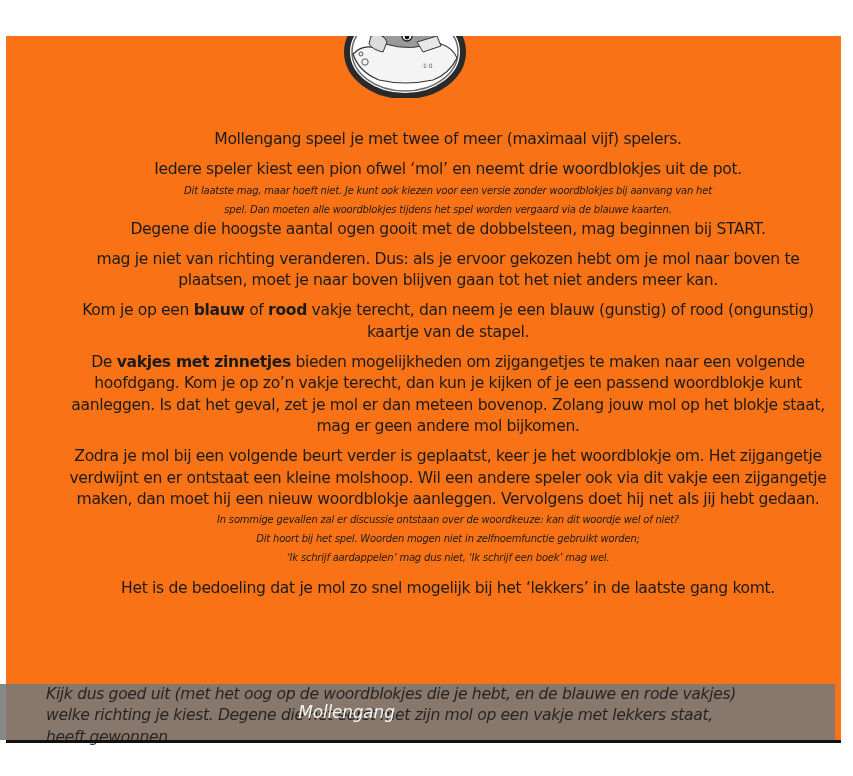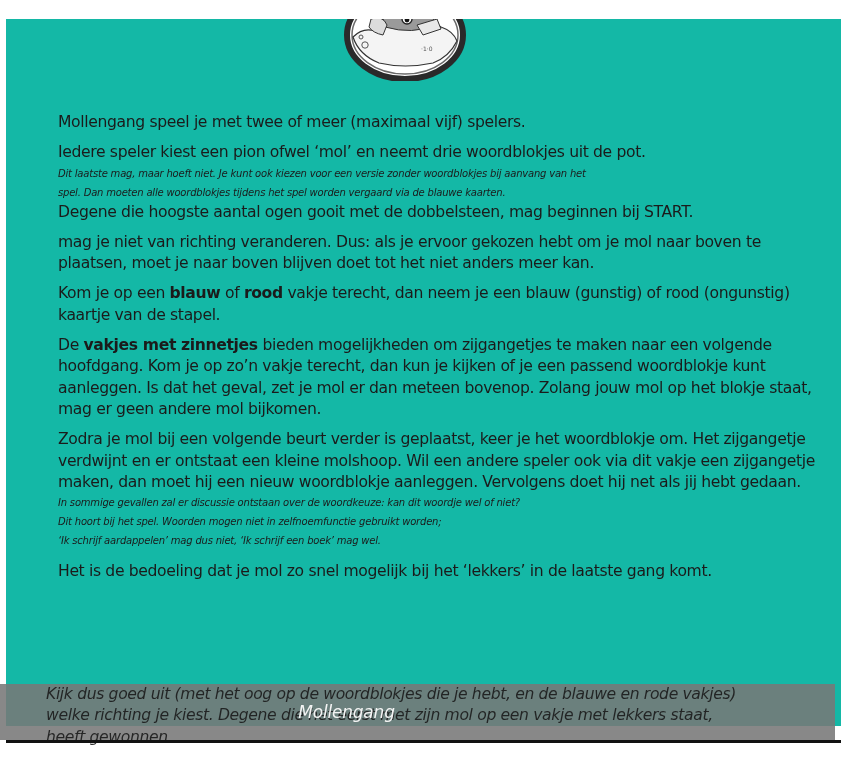--- a/index.html
+++ b/index.html
@@ -1,22 +1,22 @@
 <!DOCTYPE html>
 <html><head>
   <meta charset="utf-8">
   <style>
     html, body { margin: 0; padding: 0; }
     body {
       width: 853px; height: 776px; background: #ffffff; position: relative; overflow: hidden;
       font-family: "Liberation Sans", "DejaVu Sans", sans-serif;
     }
     .video-frame {
-      position: absolute; left: 6px; top: 19px; width: 835px; height: 707px;
-      background: #14b8a6; overflow: hidden;
+      position: absolute; left: 6px; top: 36px; width: 835px; height: 707px;
+      background: #f97316; overflow: hidden; text-align: center;
     }
     .mole-logo {
       position: absolute; left: 337px; top: -14px; width: 124px; height: 76px;
     }
     .doc {
       position: absolute; left: 52px; top: 93px; width: 780px;
       color: #1b1b1b; font-size: 15.6px; line-height: 21.3px;
       font-family: "DejaVu Sans", sans-serif; letter-spacing: -0.35px;
     }
     .doc p { margin: 0 0 9px 0; }
@@ -73,21 +73,21 @@
       <span class="line note">Dit laatste mag, maar hoeft niet. Je kunt ook kiezen voor een versie zonder woordblokjes bij aanvang van het</span>
       <span class="line note">spel. Dan moeten alle woordblokjes tijdens het spel worden vergaard via de blauwe kaarten.</span>
     </p>
 
     <p>
       <span class="line">Degene die hoogste aantal ogen gooit met de dobbelsteen, mag beginnen bij START.</span>
     </p>
 
     <p>
       <span class="line">mag je niet van richting veranderen. Dus: als je ervoor gekozen hebt om je mol naar boven te</span>
-      <span class="line">plaatsen, moet je naar boven blijven doet tot het niet anders meer kan.</span>
+      <span class="line">plaatsen, moet je naar boven blijven gaan tot het niet anders meer kan.</span>
     </p>
 
     <p>
       <span class="line"><span>Kom je op een </span><b>blauw</b><span> of </span><b>rood</b><span> vakje terecht, dan neem je een blauw (gunstig) of rood (ongunstig)</span></span>
       <span class="line">kaartje van de stapel.</span>
     </p>
 
     <p>
       <span class="line"><span>De </span><b>vakjes met zinnetjes</b><span> bieden mogelijkheden om zijgangetjes te maken naar een volgende</span></span>
       <span class="line">hoofdgang. Kom je op zo’n vakje terecht, dan kun je kijken of je een passend woordblokje kunt</span>

